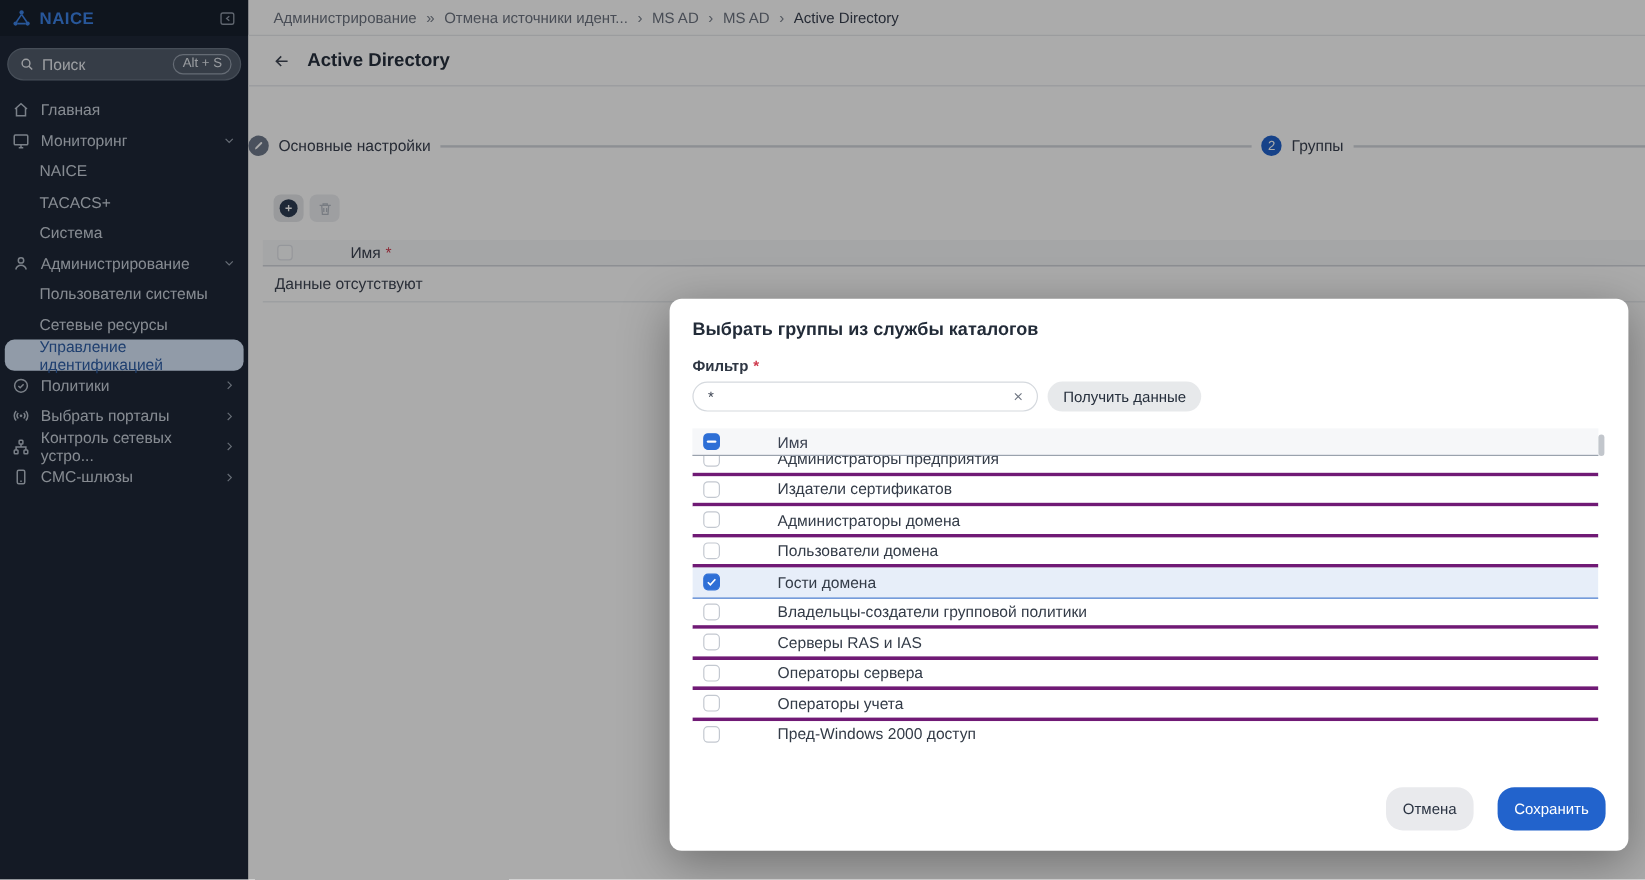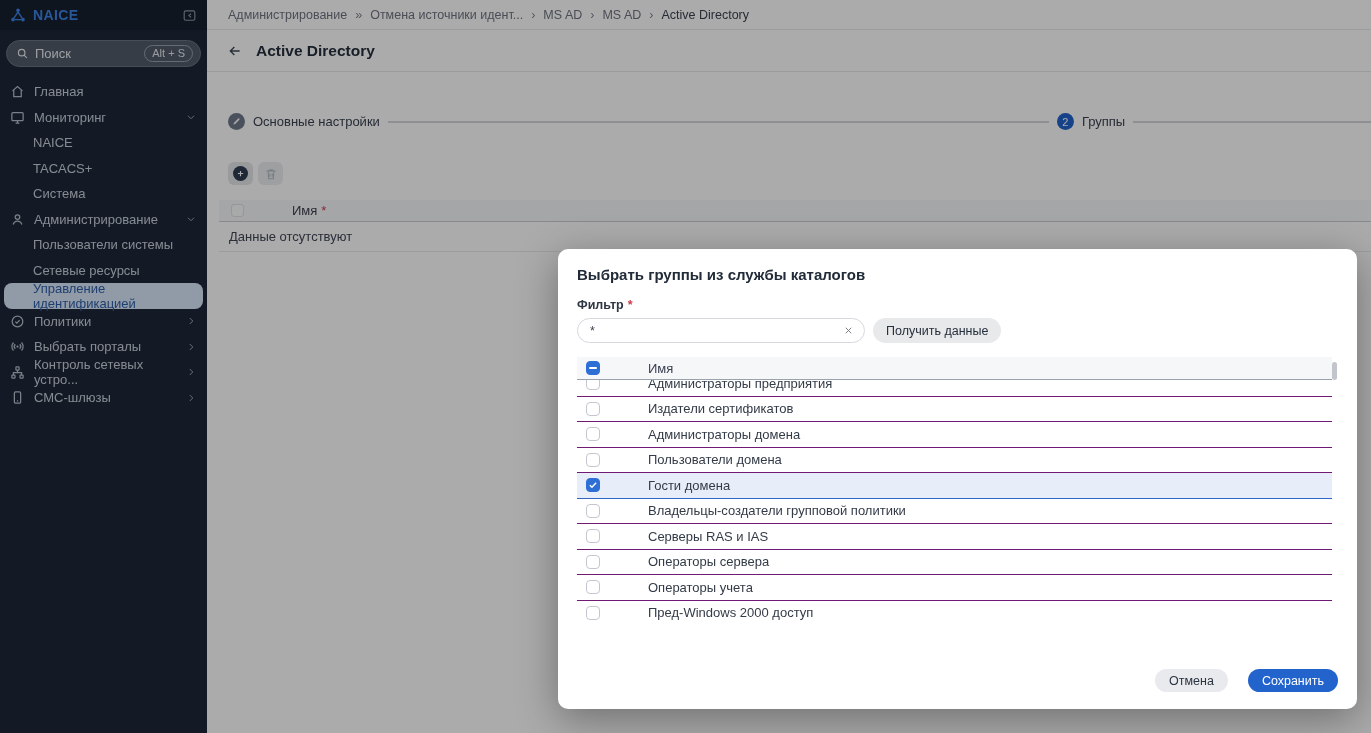--- a/index.html
+++ b/index.html
@@ -30,21 +30,21 @@
   .main { position:absolute; left:207px; top:0; right:0; height:733px; background:#fff; z-index:1; }
   .topbar { height:30px; border-bottom:1px solid #e7e9ec; display:flex; align-items:center; padding-left:21px; font-size:12.5px; color:#6d7480; }
   .crumb { cursor:pointer; }
   .crumb.last { color:#3a4150; cursor:default; }
   .crumb-sep { margin:0 8px; color:#7b828e; }
   .titlebar { height:42px; border-bottom:1px solid #e4e7eb; display:flex; align-items:center; padding-left:20px; gap:13px; }
   .back-ic { width:16px; height:16px; color:#3f4754; cursor:pointer; }
   .page-title { font-size:15.5px; font-weight:700; color:#262f3d; }
   .content { padding-top:41px; }
 
-  .stepper { display:flex; align-items:center; padding-left:21px; height:17px; }
+  .stepper { display:flex; align-items:center; height:17px; }
   .step-circle { width:17px; height:17px; border-radius:50%; display:flex; align-items:center; justify-content:center; flex:0 0 auto; }
   .step-circle.gray { background:#6f7a8b; color:#fff; }
   .step-circle.gray svg { width:9px; height:9px; }
   .step-circle.blue { background:#2263cc; color:#fff; font-size:11px; }
   .step-label { margin-left:8px; color:#3a4150; }
   .connector { height:2px; background:#d2d6dc; margin:0 8px; }
   .connector.a { flex-grow:2.78; }
   .connector.b { flex-grow:1; margin-right:0; }
 
   .toolbar { margin:32px 0 0 21px; display:flex; gap:5px; }
@@ -77,28 +77,28 @@
   .m-filter-label { margin-top:15px; font-size:12.5px; font-weight:700; color:#2e3643; }
   .m-filter-row { margin-top:6px; display:flex; align-items:center; gap:8px; }
   .m-input { width:288px; height:25px; border:1px solid #d5d9de; border-radius:13px; position:relative; display:flex; align-items:center; padding:0 26px 0 12px; font-size:12.5px; color:#3a4150; background:#fff; }
   .m-input .clear-ic { position:absolute; right:10px; width:11px; height:11px; color:#6d7480; cursor:pointer; }
   .m-fetch { height:25px; padding:0 13px; background:#e7e9eb; border-radius:13px; font-size:12.5px; color:#262f3c; display:flex; align-items:center; cursor:pointer; border:none; }
   .m-table { margin-top:14px; width:755px; position:relative; }
   .m-thead { height:23px; background:#f6f7f9; border-bottom:1px solid #9aa2ad; display:flex; align-items:center; }
   .m-thead .cb { margin-left:9px; }
   .m-thead .col-label { margin-left:48px; color:#3a4150; }
   .m-list { height:241px; overflow:hidden; }
-  .mrow { height:25.5px; display:flex; align-items:center; border-bottom:1px solid #701a75; background:#fff; cursor:pointer; }
+  .mrow { height:25.5px; display:flex; align-items:center; border-bottom:3px solid #701a75; background:#fff; cursor:pointer; }
   .mrow:first-child { margin-top:-9px; }
   .mrow .cb { margin-left:9px; }
   .mrow .mname { margin-left:48px; color:#333b47; }
   .mrow.selected { background:#e7eef9; border-bottom:1.5px solid #2f66c8; }
   .m-scroll-thumb { position:absolute; left:100%; top:5px; width:5px; height:18px; background:#c2c6cc; border-radius:3px; cursor:pointer; }
   .m-footer { position:absolute; right:19px; bottom:17px; display:flex; gap:20px; }
-  .m-btn { height:23px; padding:0 14px; border-radius:14px; font-size:12.5px; display:flex; align-items:center; border:none; cursor:pointer; font-family:inherit; }
+  .m-btn { height:36px; padding:0 14px; border-radius:14px; font-size:12.5px; display:flex; align-items:center; border:none; cursor:pointer; font-family:inherit; }
   .m-btn.cancel { background:#e9eaed; color:#2a3342; }
   .m-btn.save { background:#2263cc; color:#fff; }
 </style>
 </head>
 <body>
 
 <aside class="sidebar">
   <div class="brand-row">
     <span class="logo-ic">
       <svg viewBox="0 0 24 24" fill="none" stroke="currentColor" stroke-width="2">

